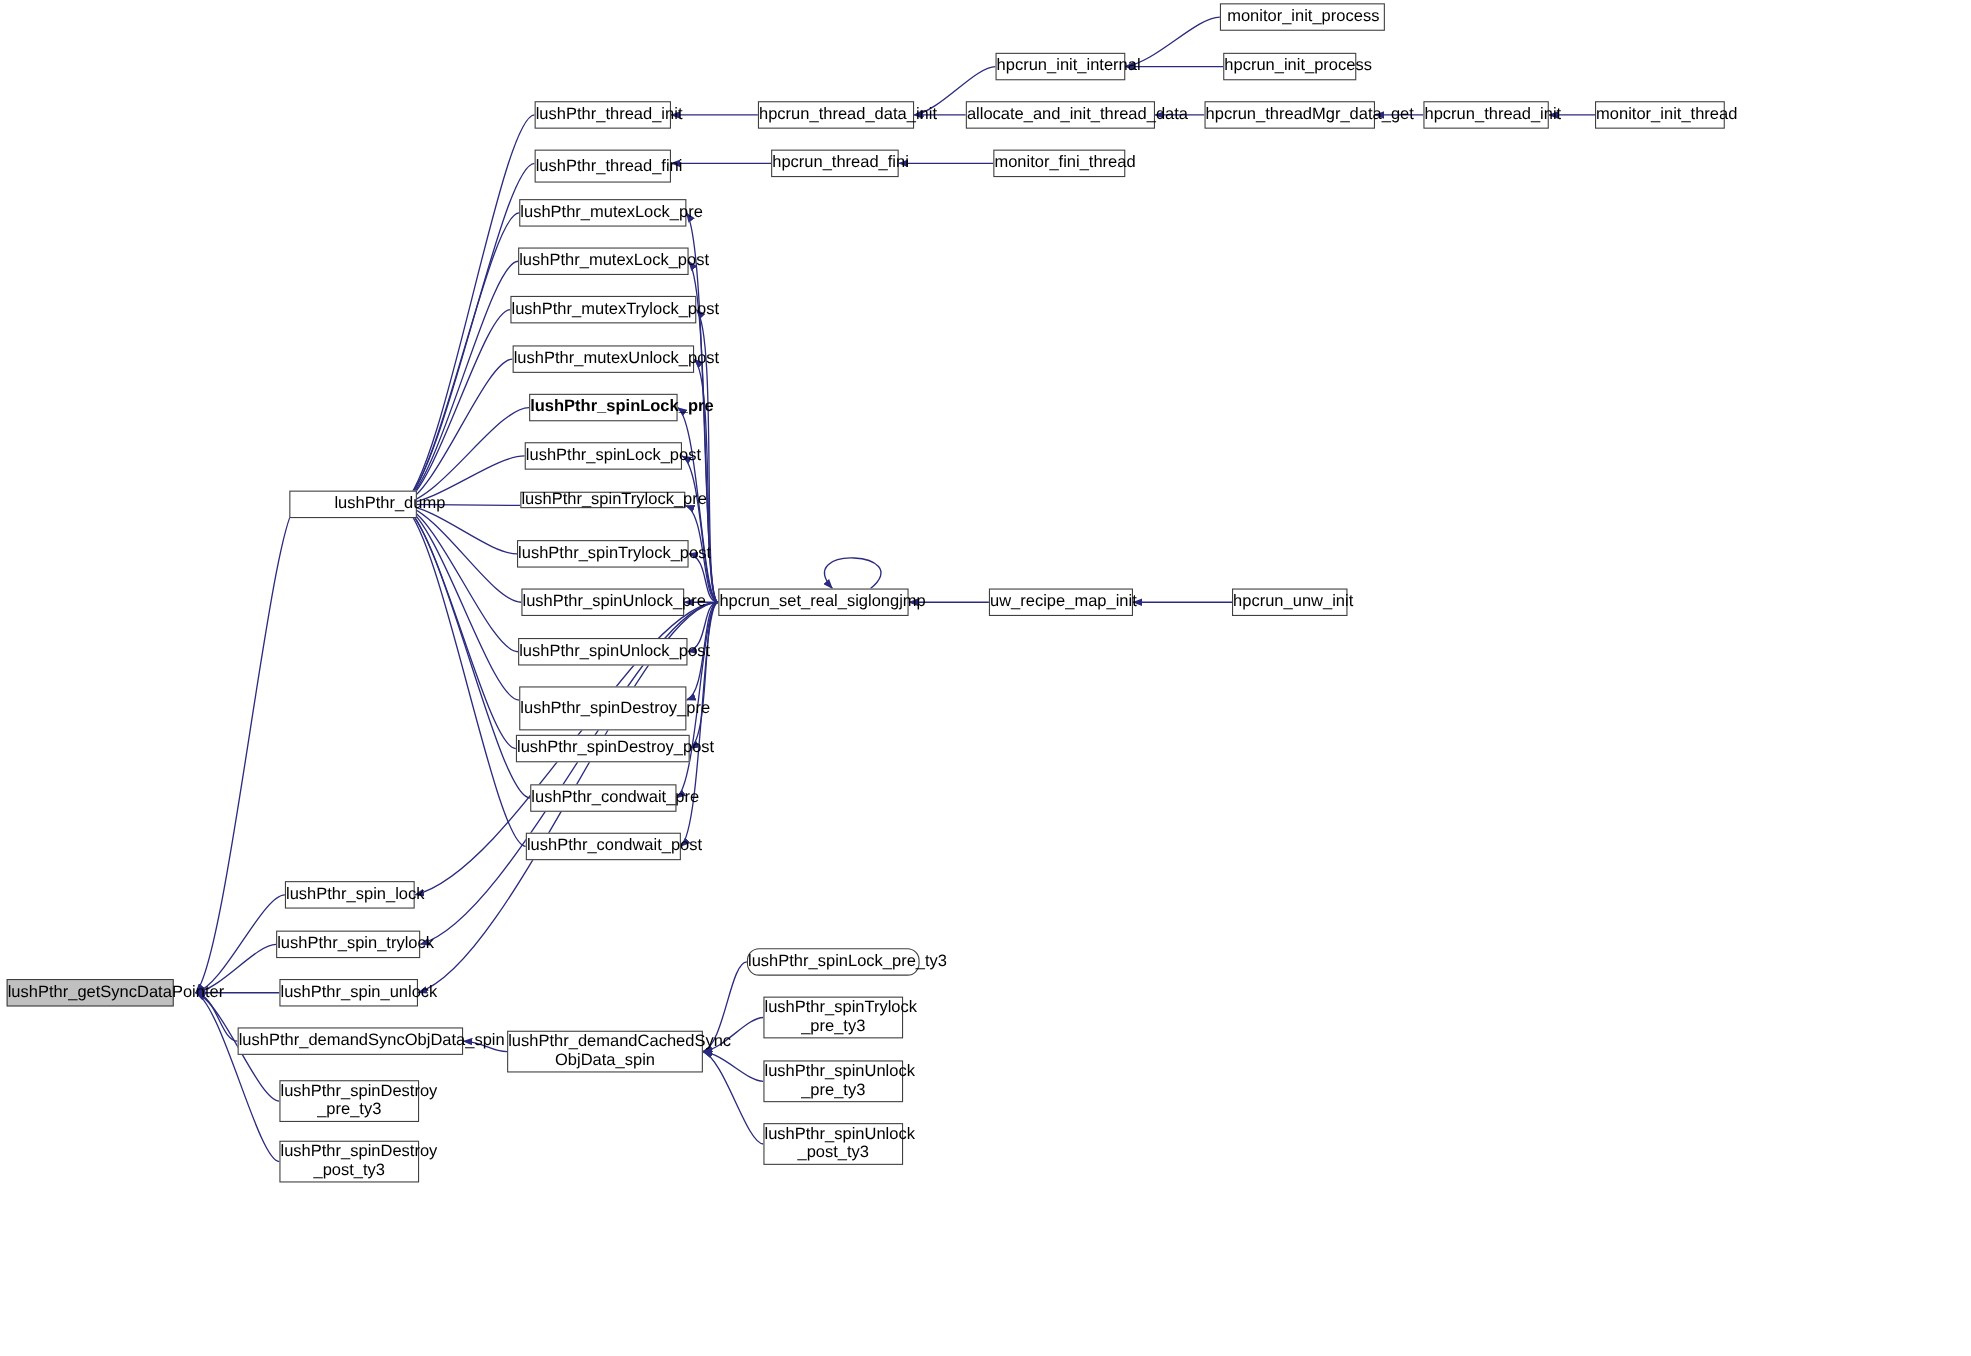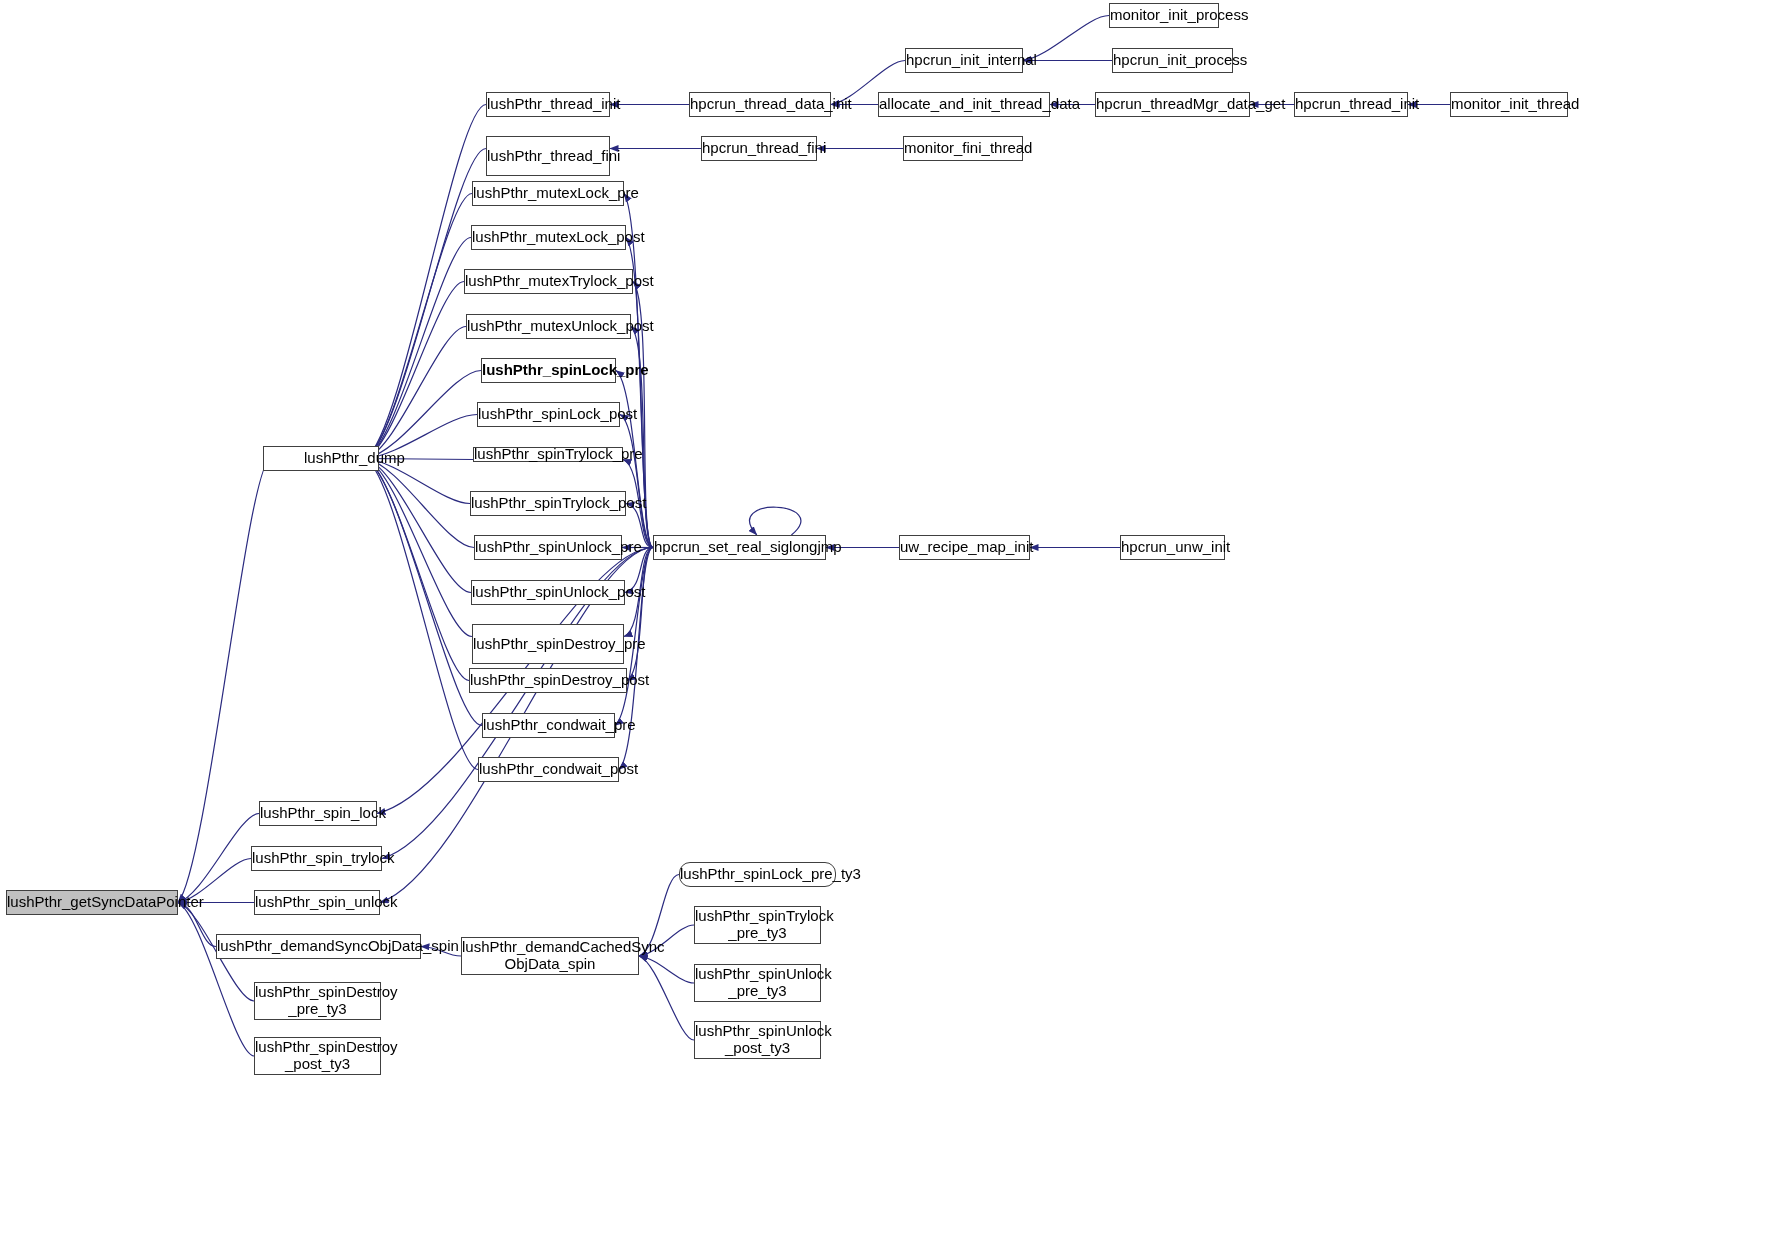--- a/index.html
+++ b/index.html
@@ -75,24 +75,24 @@
       <path d="M1112,60.5 L1023,60.5" fill="none" stroke="#2a2a7f" stroke-width="1.2" marker-end="url(#ah)"></path>
       <path d="M701,148.5 L610,148.5" fill="none" stroke="#2a2a7f" stroke-width="1.2" marker-end="url(#ah)"></path>
       <path d="M903,148.5 L817,148.5" fill="none" stroke="#2a2a7f" stroke-width="1.2" marker-end="url(#ah)"></path>
       <path d="M461,956 C445.6,956 440.6,947.26 421,946.5" fill="none" stroke="#2a2a7f" stroke-width="1.2" marker-end="url(#ah)"></path>
       <path d="M679,874.5 C663.6,874.5 658.6,949.48 639,956" fill="none" stroke="#2a2a7f" stroke-width="1.2" marker-end="url(#ah)"></path>
       <path d="M694,925 C678.6,925 658.6,953.52 639,956" fill="none" stroke="#2a2a7f" stroke-width="1.2" marker-end="url(#ah)"></path>
       <path d="M694,983 C678.6,983 658.6,958.16 639,956" fill="none" stroke="#2a2a7f" stroke-width="1.2" marker-end="url(#ah)"></path>
       <path d="M694,1040 C678.6,1040 658.6,962.72 639,956" fill="none" stroke="#2a2a7f" stroke-width="1.2" marker-end="url(#ah)"></path>
     </svg>
   <div id="node-layer">
-      <div class="node hl" style="left: 6px; top: 890px; width: 172px; height: 25px;"><span class="lbl">lushPthr_getSyncDataPointer</span></div>
+      <div class="node hl" style="left: 6px; top: 890px; width: 152px; height: 25px;"><span class="lbl">lushPthr_getSyncDataPointer</span></div>
       <div class="node" style="left: 263px; top: 446px; width: 116px; height: 25px; padding-left: 40px;"><span class="lbl">lushPthr_dump</span></div>
       <div class="node" style="left: 486px; top: 92px; width: 124px; height: 25px;"><span class="lbl">lushPthr_thread_init</span></div>
-      <div class="node" style="left: 486px; top: 136px; width: 124px; height: 40px;"><span class="lbl">lushPthr_thread_fini</span></div>
+      <div class="node" style="left: 486px; top: 136px; width: 124px; height: 30px;"><span class="lbl">lushPthr_thread_fini</span></div>
       <div class="node" style="left: 472px; top: 181px; width: 152px; height: 25px;"><span class="lbl">lushPthr_mutexLock_pre</span></div>
       <div class="node" style="left: 471px; top: 225px; width: 155px; height: 25px;"><span class="lbl">lushPthr_mutexLock_post</span></div>
       <div class="node" style="left: 464px; top: 269px; width: 169px; height: 25px;"><span class="lbl">lushPthr_mutexTrylock_post</span></div>
       <div class="node" style="left: 466px; top: 314px; width: 165px; height: 25px;"><span class="lbl">lushPthr_mutexUnlock_post</span></div>
       <div class="node" style="left: 481px; top: 358px; width: 135px; height: 25px; font-weight: bold;"><span class="lbl">lushPthr_spinLock_pre</span></div>
       <div class="node" style="left: 477px; top: 402px; width: 143px; height: 25px;"><span class="lbl">lushPthr_spinLock_post</span></div>
       <div class="node" style="left: 473px; top: 447px; width: 150px; height: 15px;"><span class="lbl">lushPthr_spinTrylock_pre</span></div>
       <div class="node" style="left: 470px; top: 491px; width: 156px; height: 25px;"><span class="lbl">lushPthr_spinTrylock_post</span></div>
       <div class="node" style="left: 474px; top: 535px; width: 148px; height: 25px;"><span class="lbl">lushPthr_spinUnlock_pre</span></div>
       <div class="node" style="left: 471px; top: 580px; width: 154px; height: 25px;"><span class="lbl">lushPthr_spinUnlock_post</span></div>
@@ -102,21 +102,21 @@
       <div class="node" style="left: 478px; top: 757px; width: 141px; height: 25px;"><span class="lbl">lushPthr_condwait_post</span></div>
       <div class="node" style="left: 653px; top: 535px; width: 173px; height: 25px;"><span class="lbl">hpcrun_set_real_siglongjmp</span></div>
       <div class="node" style="left: 899px; top: 535px; width: 131px; height: 25px;"><span class="lbl">uw_recipe_map_init</span></div>
       <div class="node" style="left: 1120px; top: 535px; width: 105px; height: 25px;"><span class="lbl">hpcrun_unw_init</span></div>
       <div class="node" style="left: 689px; top: 92px; width: 142px; height: 25px;"><span class="lbl">hpcrun_thread_data_init</span></div>
       <div class="node" style="left: 878px; top: 92px; width: 172px; height: 25px;"><span class="lbl">allocate_and_init_thread_data</span></div>
       <div class="node" style="left: 1095px; top: 92px; width: 155px; height: 25px;"><span class="lbl">hpcrun_threadMgr_data_get</span></div>
       <div class="node" style="left: 1294px; top: 92px; width: 114px; height: 25px;"><span class="lbl">hpcrun_thread_init</span></div>
       <div class="node" style="left: 1450px; top: 92px; width: 118px; height: 25px;"><span class="lbl">monitor_init_thread</span></div>
       <div class="node" style="left: 905px; top: 48px; width: 118px; height: 25px;"><span class="lbl">hpcrun_init_internal</span></div>
-      <div class="node" style="left: 1109px; top: 3px; width: 110px; height: 25px; text-align: right;"><span class="lbl">monitor_init_process</span></div>
+      <div class="node" style="left: 1109px; top: 3px; width: 150px; height: 25px; text-align: right;"><span class="lbl">monitor_init_process</span></div>
       <div class="node" style="left: 1112px; top: 48px; width: 121px; height: 25px;"><span class="lbl">hpcrun_init_process</span></div>
       <div class="node" style="left: 701px; top: 136px; width: 116px; height: 25px;"><span class="lbl">hpcrun_thread_fini</span></div>
       <div class="node" style="left: 903px; top: 136px; width: 120px; height: 25px;"><span class="lbl">monitor_fini_thread</span></div>
       <div class="node" style="left: 259px; top: 801px; width: 118px; height: 25px;"><span class="lbl">lushPthr_spin_lock</span></div>
       <div class="node" style="left: 251px; top: 846px; width: 131px; height: 25px;"><span class="lbl">lushPthr_spin_trylock</span></div>
       <div class="node" style="left: 254px; top: 890px; width: 126px; height: 25px;"><span class="lbl">lushPthr_spin_unlock</span></div>
       <div class="node" style="left: 216px; top: 934px; width: 205px; height: 25px;"><span class="lbl">lushPthr_demandSyncObjData_spin</span></div>
       <div class="node" style="left: 254px; top: 982px; width: 127px; height: 38px;"><span class="lbl">lushPthr_spinDestroy
 _pre_ty3</span></div>
       <div class="node" style="left: 254px; top: 1037px; width: 127px; height: 38px;"><span class="lbl">lushPthr_spinDestroy

